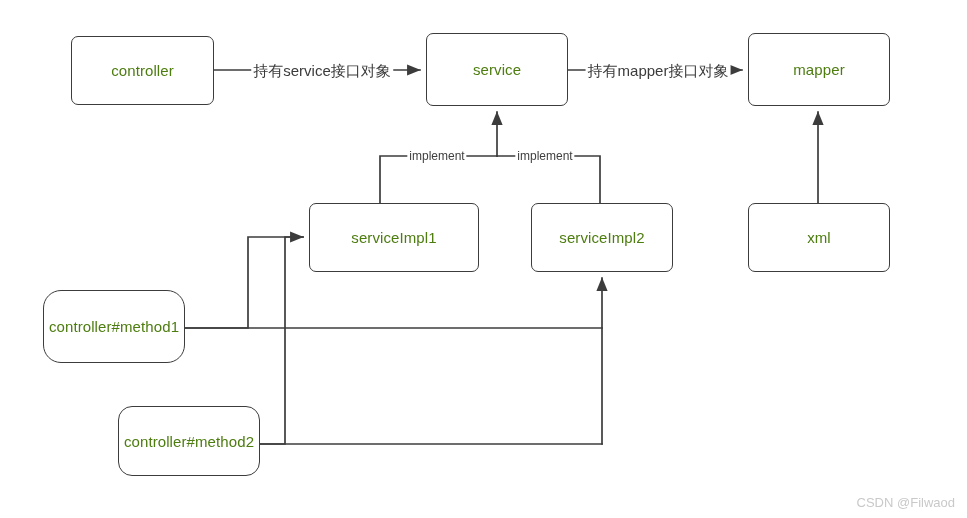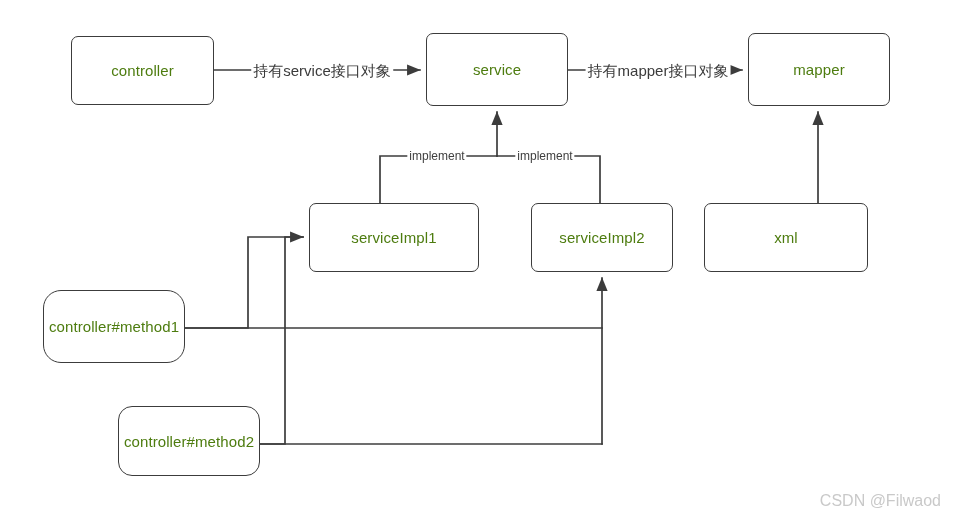--- a/index.html
+++ b/index.html
@@ -53,23 +53,23 @@
     color: #3b3b3b;
     white-space: nowrap;
     transform: translate(-50%, -50%);
   }
   .edge-label.implement {
     color: #404040;
     font-size: 12px;
   }
   .watermark {
     position: absolute;
-    right: 26px;
+    right: 12px;
     bottom: 8px;
-    font-size: 16px;
+    font-size: 13px;
     color: #c9c9c9;
     white-space: nowrap;
     z-index: 5;
   }
 </style>
 </head>
 <body>
 
 <div id="canvas">
 
@@ -117,21 +117,21 @@
   </div>
 
   <div class="node" style="left:309px; top:203px; width:170px; height:69px;">
     <span class="node-label">serviceImpl1</span>
   </div>
 
   <div class="node" style="left:531px; top:203px; width:142px; height:69px;">
     <span class="node-label">serviceImpl2</span>
   </div>
 
-  <div class="node" style="left:704px; top:203px; width:164px; height:69px;">
+  <div class="node" style="left:748px; top:203px; width:142px; height:69px;">
     <span class="node-label">xml</span>
   </div>
 
   <div class="node" style="left:43px; top:290px; width:142px; height:73px;border-radius:18px;">
     <span class="node-label">controller#method1</span>
   </div>
 
   <div class="node" style="left:118px; top:406px; width:142px; height:70px;border-radius:14px;">
     <span class="node-label">controller#method2</span>
   </div>

